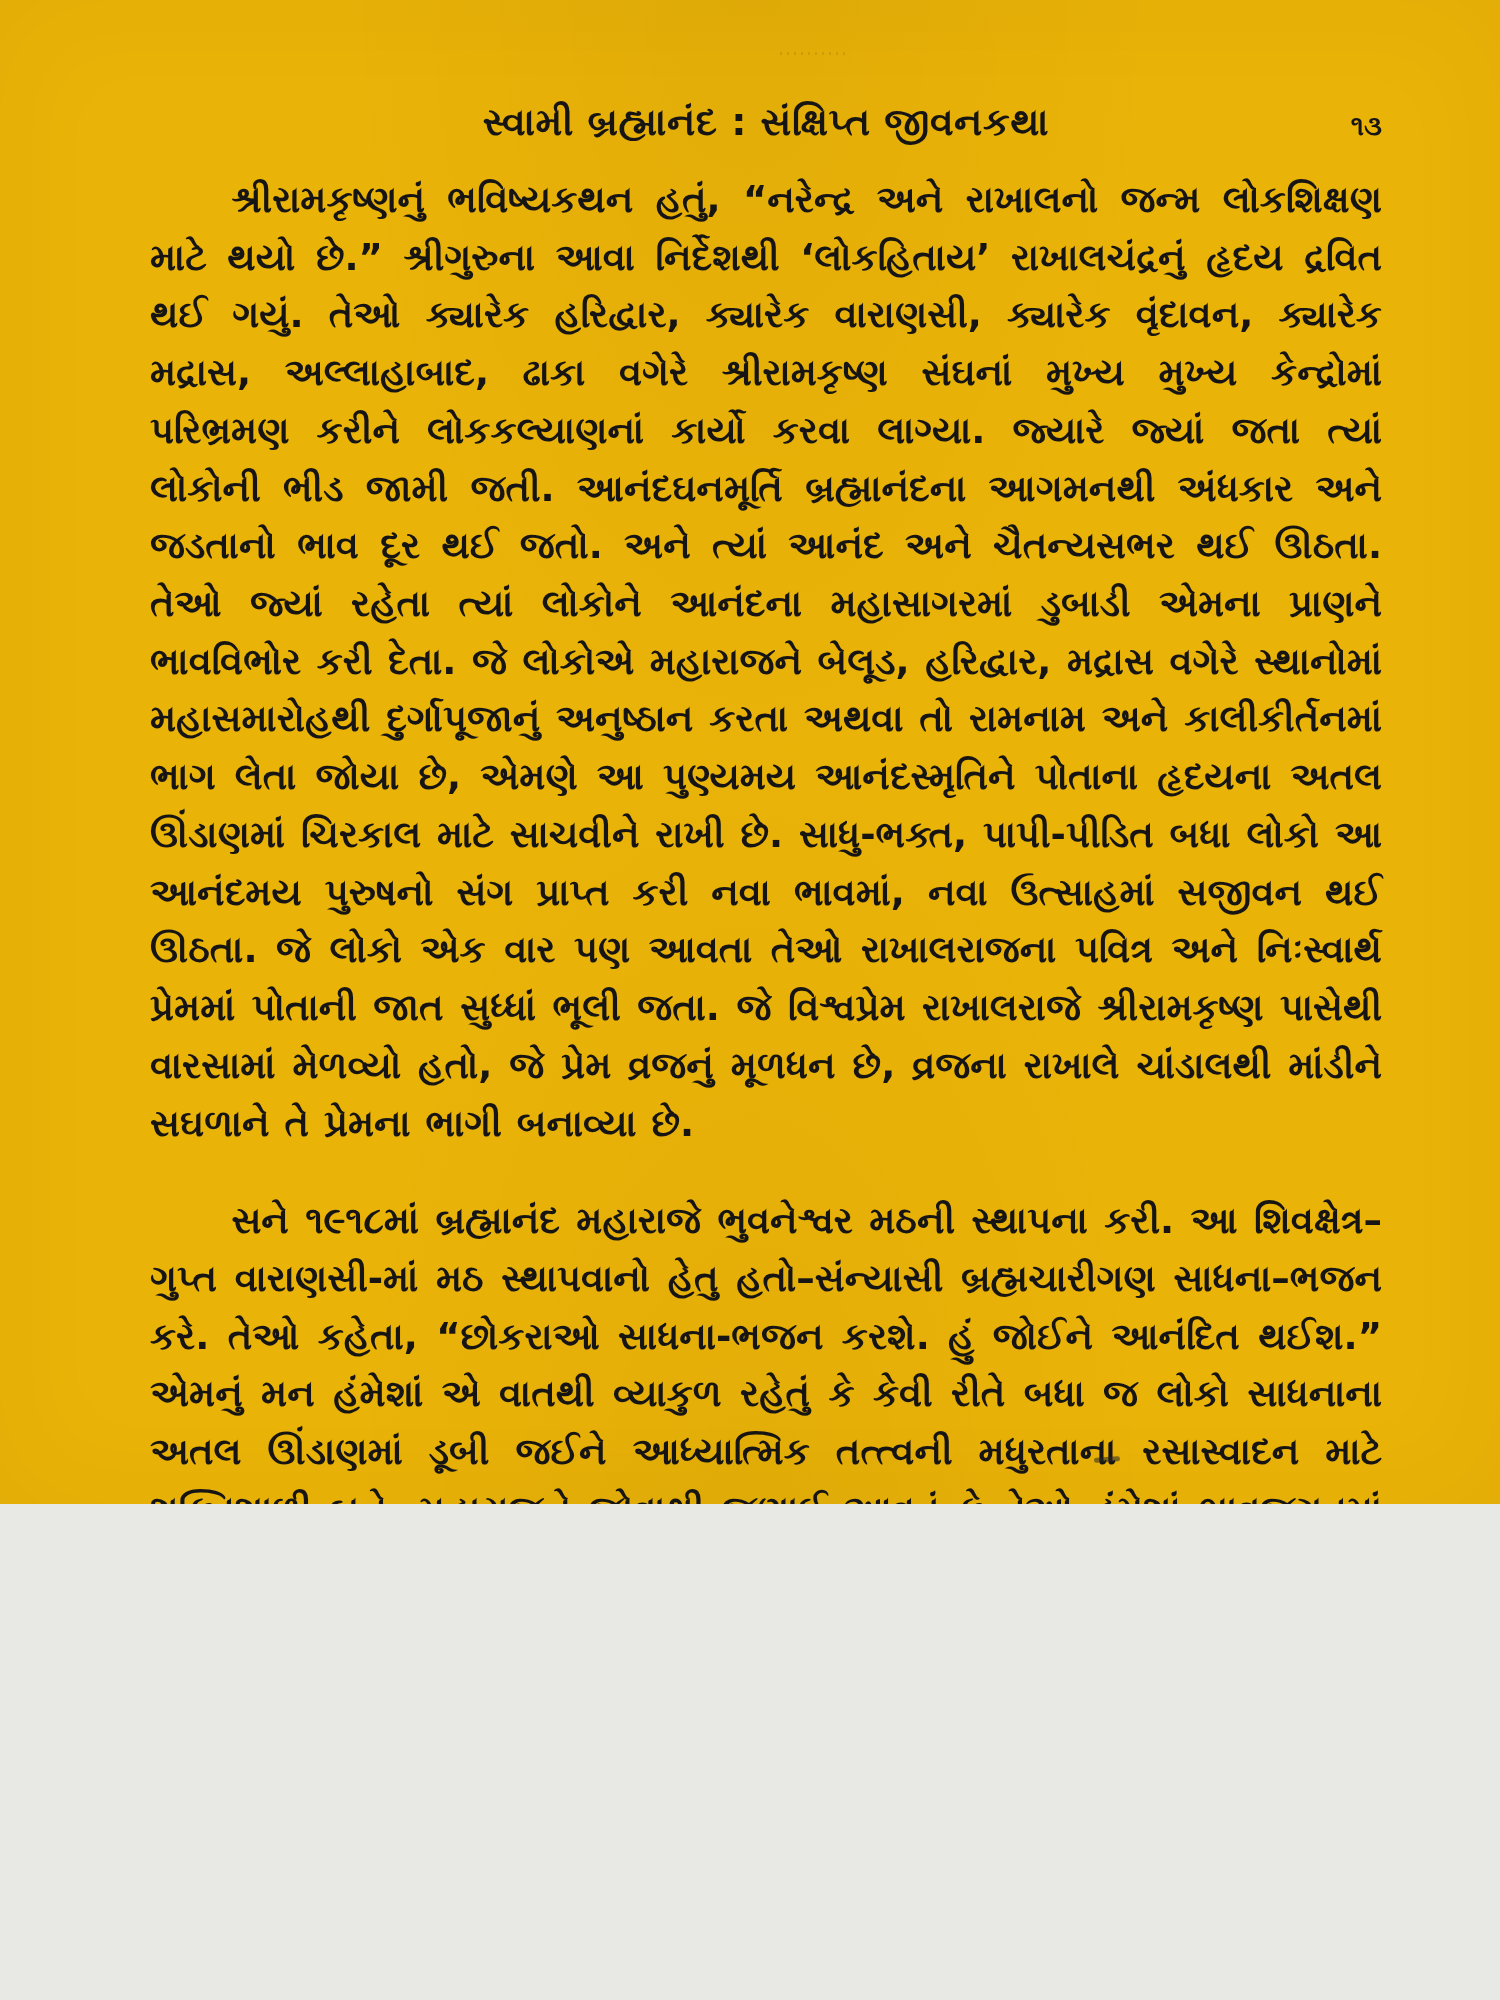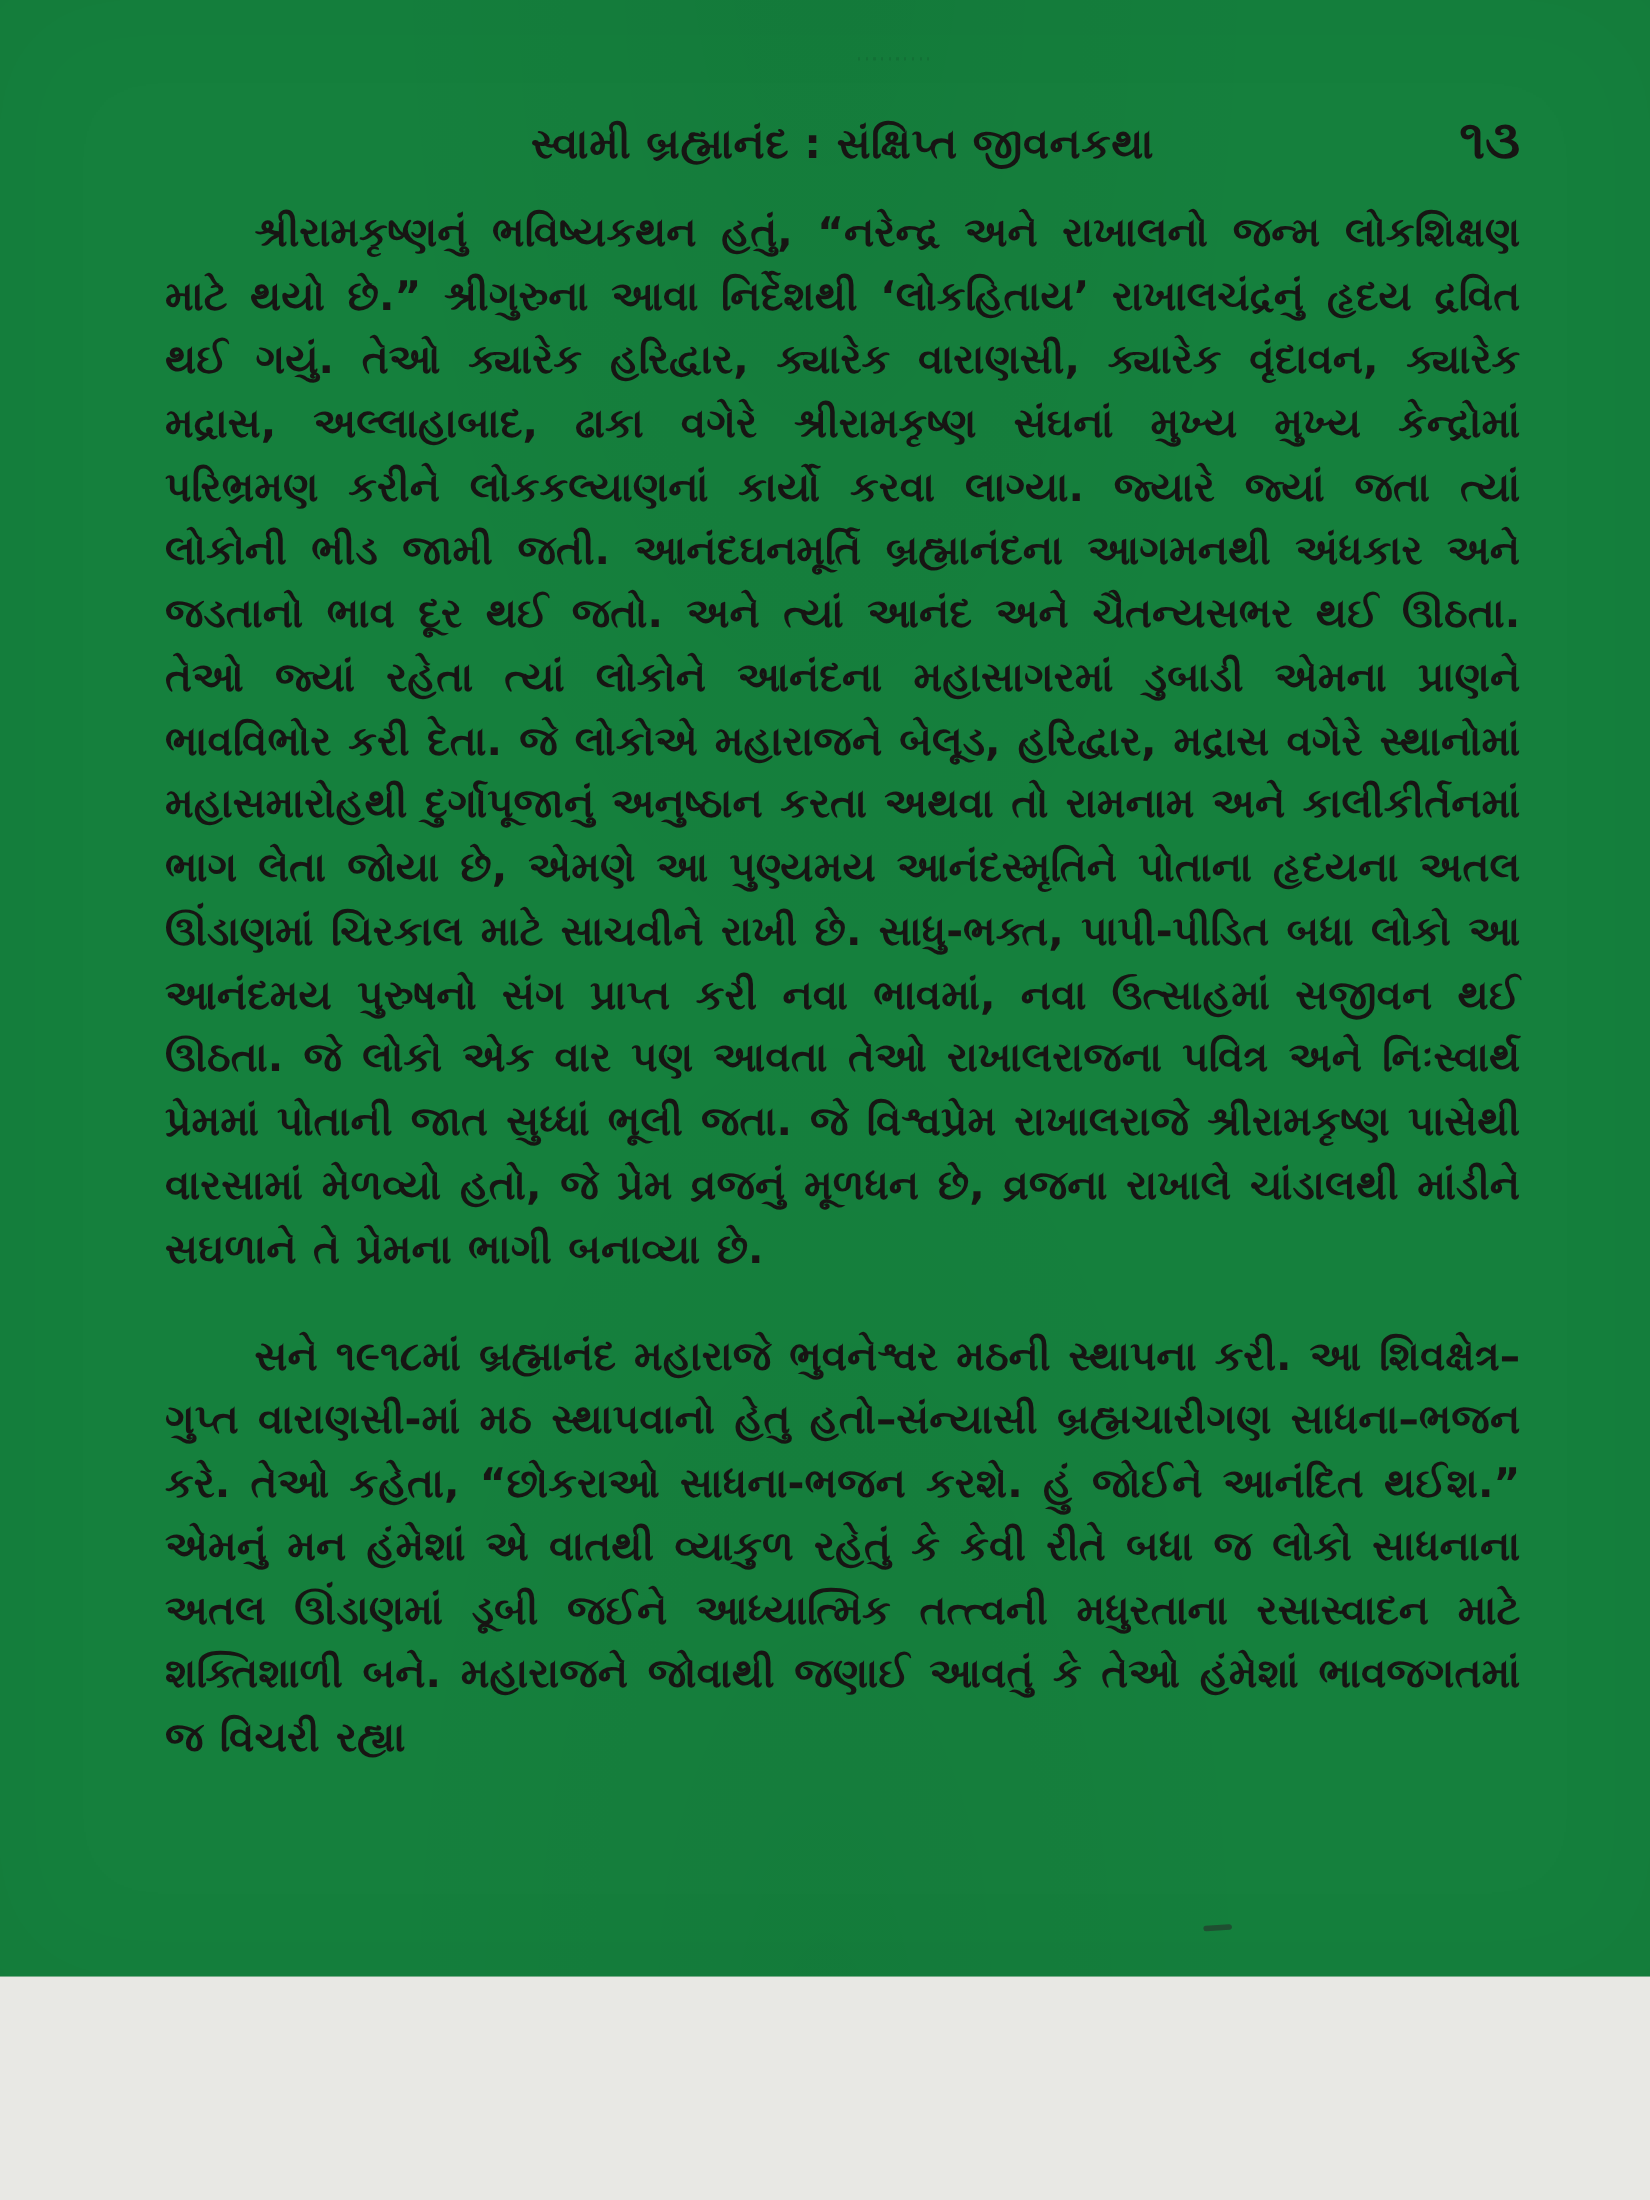--- a/index.html
+++ b/index.html
@@ -4,23 +4,23 @@
 <style>
   html, body {
     margin: 0;
     padding: 0;
     background: #e8e8e4;
     font-family: "DejaVu Sans", "Liberation Serif", sans-serif;
   }
   .page {
     position: relative;
     width: 1500px;
-    height: 1797px;
+    height: 1504px;
     margin: 0 auto;
-    background: #15803d;
+    background: #eab308;
     color: #171513;
     overflow: hidden;
     box-shadow: inset 0 0 120px rgba(0,0,0,0.04);
   }
   
   .page::before {
     content: "";
     position: absolute;
     inset: 0;
     background:
@@ -43,21 +43,21 @@
     flex: 1;
     text-align: center;
     font-size: 38px;
     font-weight: 700;
     letter-spacing: 0.5px;
     padding-left: 120px; 
   }
   .page-number {
     width: 120px;
     text-align: right;
-    font-size: 48px;
+    font-size: 27px;
     font-weight: 700;
   }
   .body-text p {
     margin: 0 0 10px 0;
     font-size: 37px;
     line-height: 1.56;
     text-align: justify;
     text-indent: 2.2em;
     font-weight: 700;
     word-spacing: 2px;

